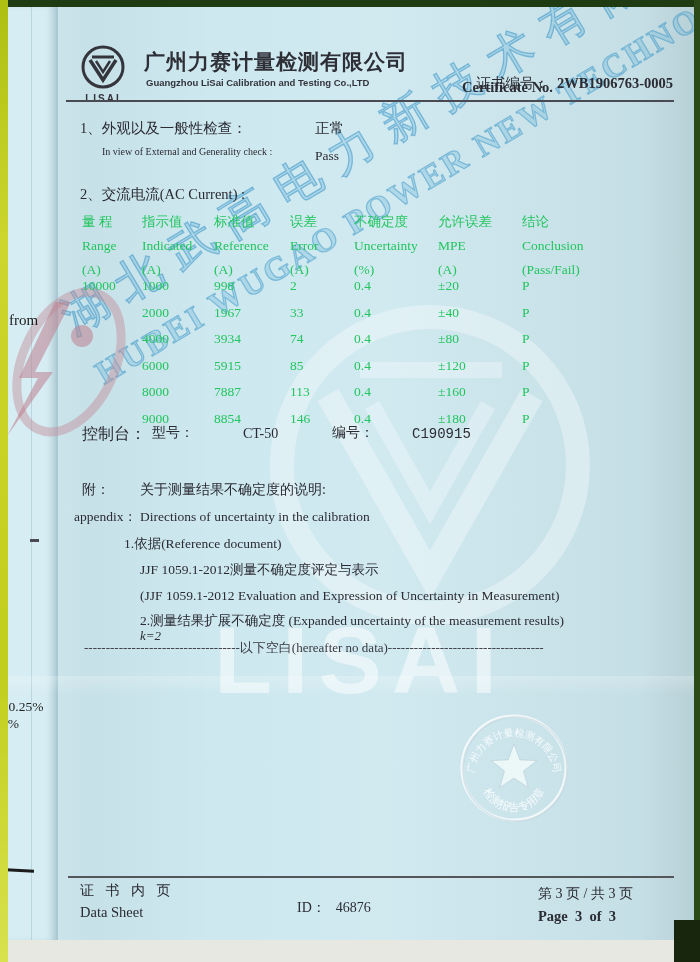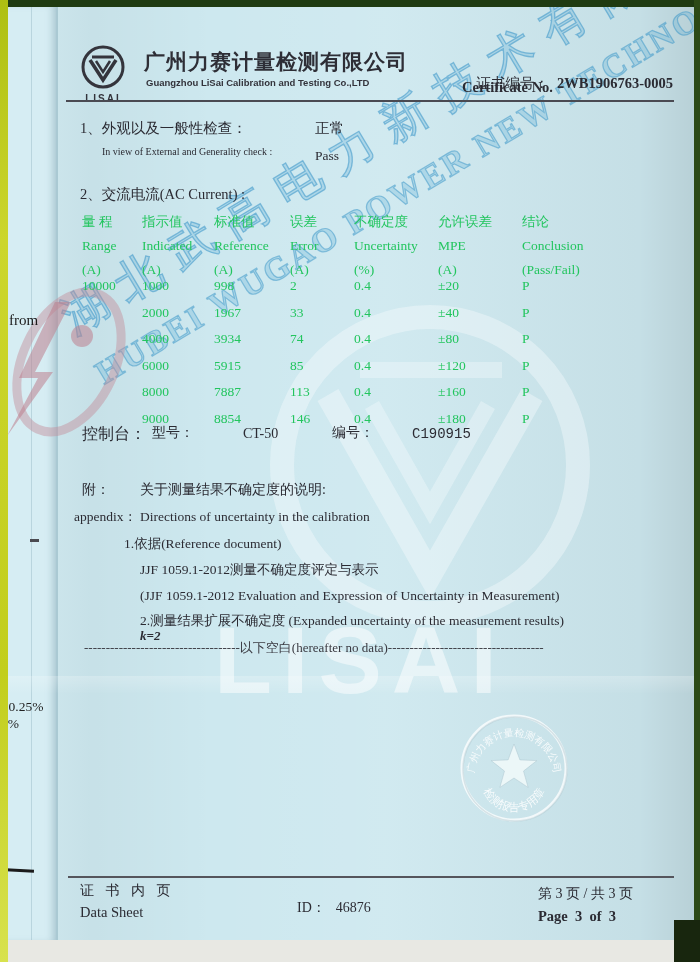--- a/index.html
+++ b/index.html
@@ -35,21 +35,21 @@
   .tgrid.data{grid-auto-rows:26.5px;line-height:26.5px;}
   
   .wm-diag{position:absolute;left:50px;top:295px;transform:rotate(-31deg);transform-origin:0 0;pointer-events:none;}
   .wm-cn{font-size:46px;letter-spacing:16px;white-space:nowrap;color:rgba(72,162,210,.26);
     -webkit-text-stroke:1.3px rgba(58,150,200,.55);}
   .wm-en{font-size:33px;font-weight:bold;letter-spacing:3px;white-space:nowrap;color:rgba(72,162,210,.24);
     -webkit-text-stroke:1.2px rgba(58,150,200,.50);margin-top:14px;font-family:"Liberation Serif",serif;}
   .wm-lisai{position:absolute;left:214px;top:606px;font-family:"Liberation Sans",sans-serif;font-weight:bold;
     font-size:95px;letter-spacing:10px;color:rgba(255,255,255,.50);pointer-events:none;}
   .seal{filter:blur(.4px);}
-  .kline{font-style:italic;font-weight:bold;}
+  .kline{font-style:italic;}
 </style>
 </head>
 <body>
 
 <div class="scan">
 
   <div class="paper"></div>
   <div class="underlay-strip"></div>
   <div class="fold2"></div>
 

